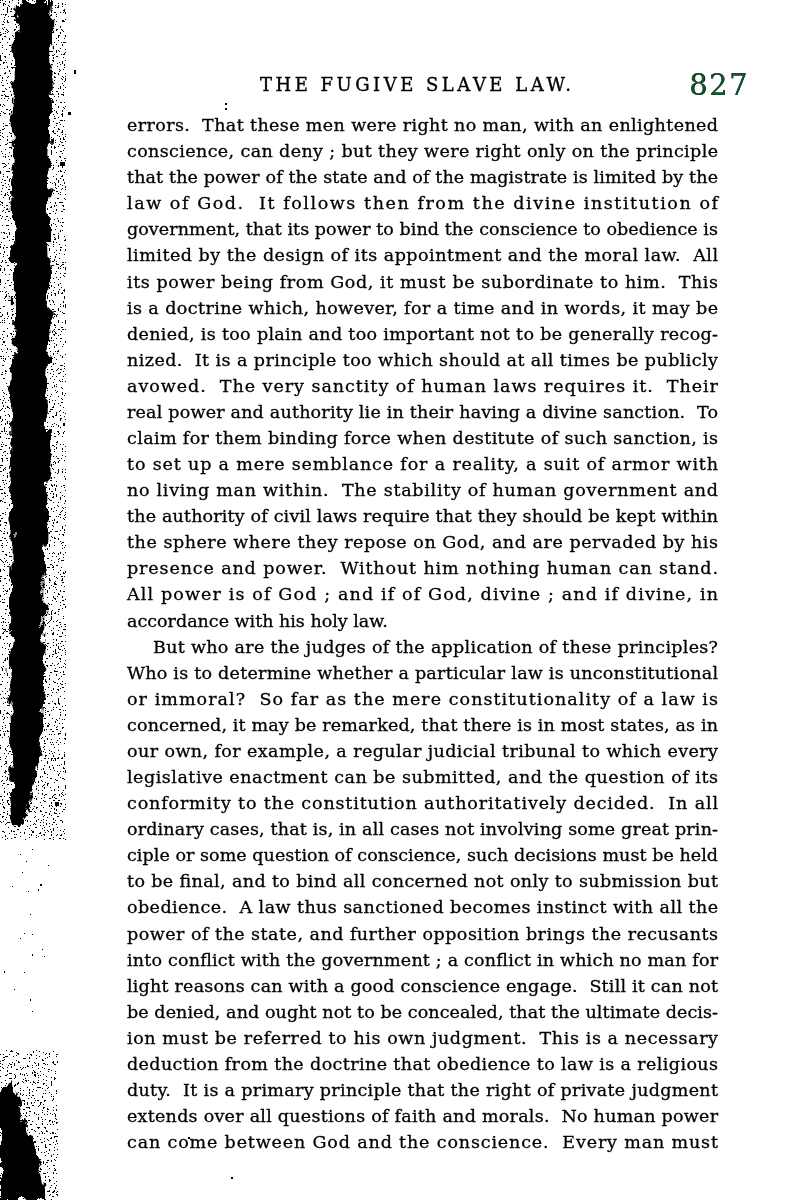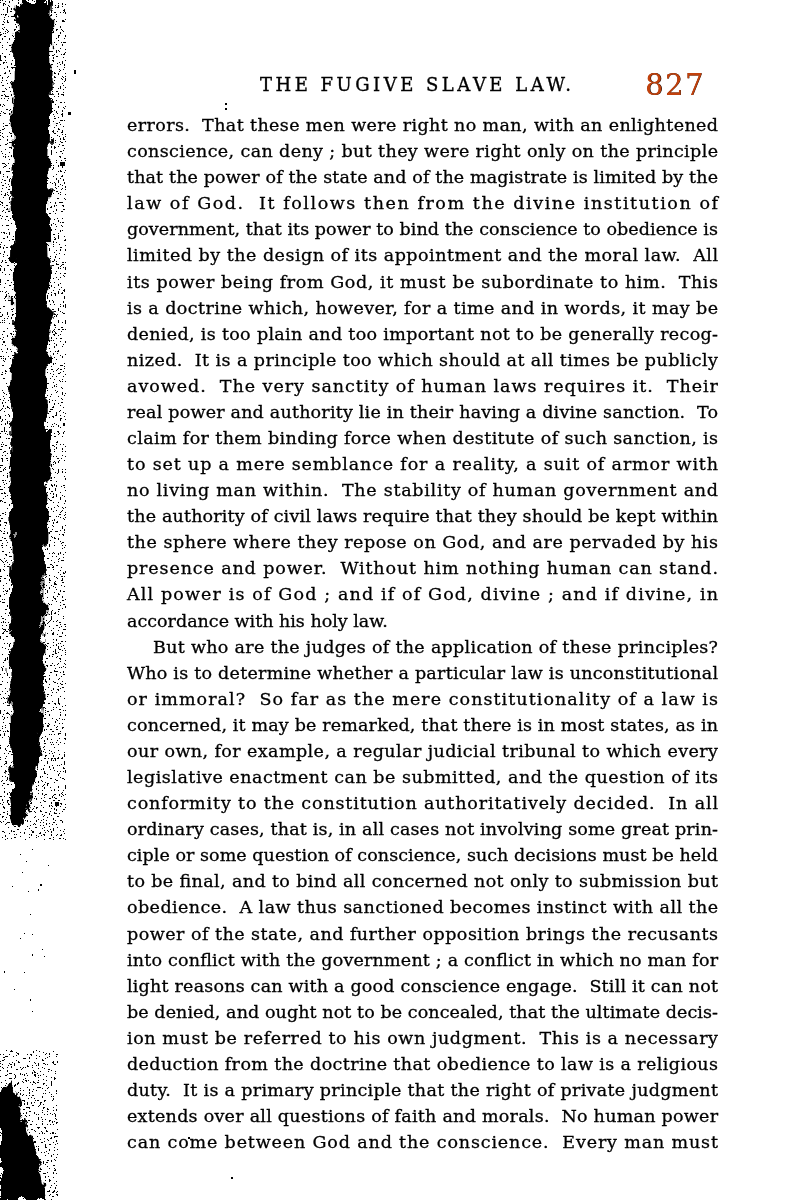--- a/index.html
+++ b/index.html
@@ -1,27 +1,27 @@
 <!DOCTYPE html>
 <html><head>
 <meta charset="utf-8">
 <style>
   html,body{margin:0;padding:0;background:#e8e8e8;}
   .page{
     position:relative;width:809px;height:1200px;background:#ffffff;
-    overflow:hidden;font-family:"DejaVu Serif", serif;color:#c2410c;
+    overflow:hidden;font-family:"DejaVu Serif", serif;color:#14532d;
   }
   .gutter{position:absolute;left:0;top:0;}
   .header-title-svg{position:absolute;left:260px;top:72px;overflow:visible;}
   .header-title-svg text{
     font-family:"DejaVu Serif", serif;font-size:18px;fill:#000;
     letter-spacing:3px;stroke:#000;stroke-width:0.35px;
   }
   .page-number{
-    position:absolute;left:645px;top:71px;font-size:29px;line-height:1;
+    position:absolute;left:689px;top:71px;font-size:29px;line-height:1;
     letter-spacing:1.5px;text-shadow:0.4px 0 0 #000;text-align:center;
   }
   .body-svg{position:absolute;left:127px;top:110px;overflow:visible;}
   .body-svg text{
     font-family:"DejaVu Serif", serif;font-size:17.5px;fill:#000;
     stroke:#000;stroke-width:0.3px;white-space:pre;
   }
   .speck{position:absolute;background:#000;}
 </style>
 </head>

